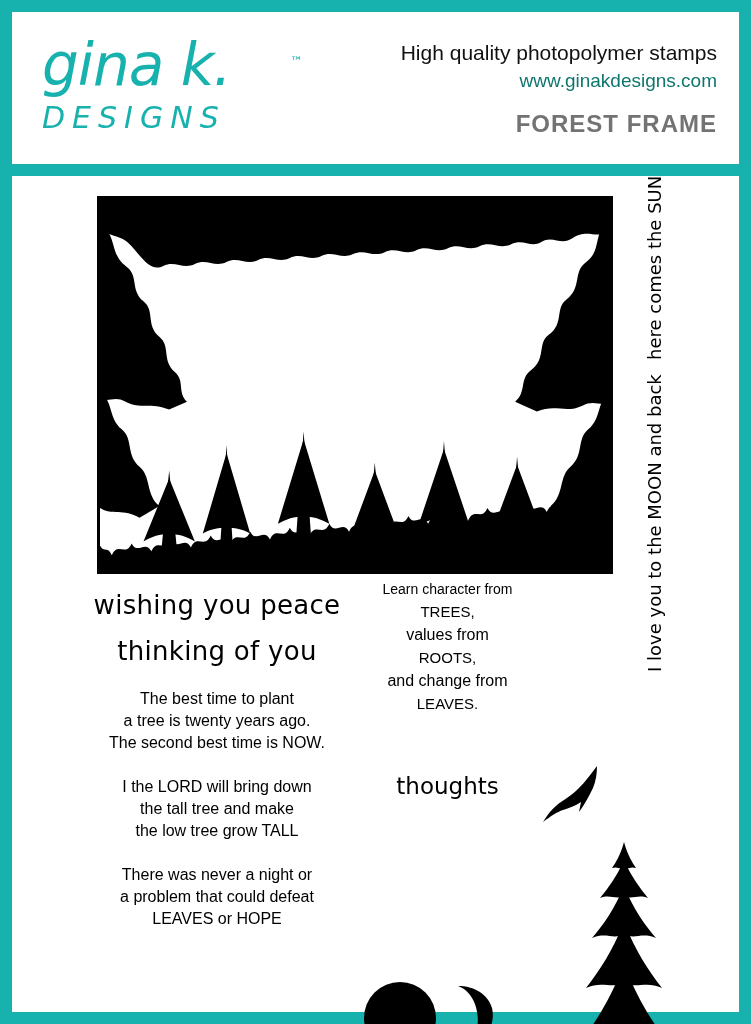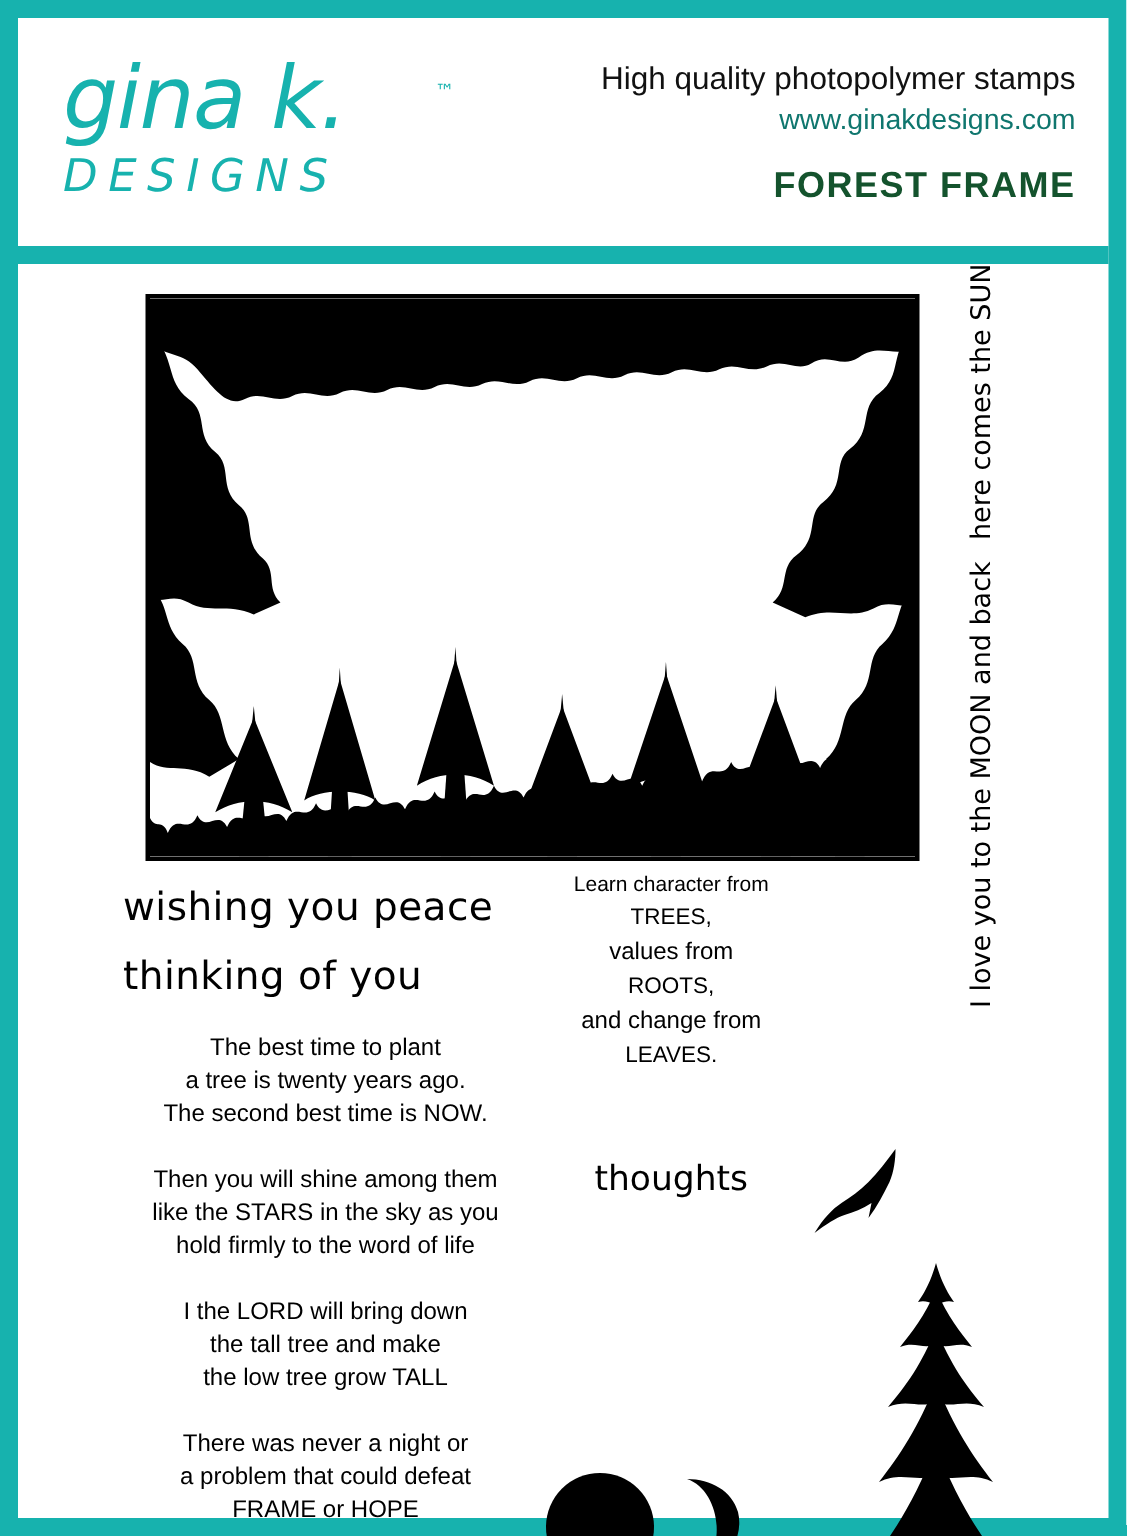--- a/index.html
+++ b/index.html
@@ -90,21 +90,21 @@
     font-size: 19px;
     color: #0f766e;
     line-height: 26px;
   }
   .set-name {
     margin-top: 16px;
     font-family: "Liberation Sans", sans-serif;
     font-weight: bold;
     font-size: 24px;
     letter-spacing: 1px;
-    color: #14532d;
+    color: #737373;
   }
 
   
   .sheet {
     position: relative;
     width: 727px;
     height: 836px;
   }
 
   
@@ -148,20 +148,21 @@
     top: 418px;
     width: 270px;
     color: #000;
   }
   .scriptish {
     font-family: "DejaVu Sans", sans-serif;
   }
   .big-sent {
     font-size: 26px;
     line-height: 46px;
+    text-align: center;
     letter-spacing: 0.3px;
   }
   .blk {
     margin-top: 14px;
     text-align: center;
     font-size: 16px;
     line-height: 22px;
   }
   .blk.tight { margin-top: 22px; }
 
@@ -286,36 +287,31 @@
       <div class="sent-col">
         <div class="big-sent scriptish">wishing you peace</div>
         <div class="big-sent scriptish">thinking of you</div>
 
         <div class="blk">
           <div>The best time to plant</div>
           <div>a tree is twenty years ago.</div>
           <div>The second best time is NOW.</div>
         </div>
 
-        <div class="blk tight">
-          <div>Then you will shine among them</div>
-          <div>like the STARS in the sky as you</div>
-          <div>hold firmly to the word of life</div>
-        </div>
 
         <div class="blk tight">
           <div>I the LORD will bring down</div>
           <div>the tall tree and make</div>
           <div>the low tree grow TALL</div>
         </div>
 
         <div class="blk tight">
           <div>There was never a night or</div>
           <div>a problem that could defeat</div>
-          <div>FRAME or HOPE</div>
+          <div>LEAVES or HOPE</div>
         </div>
       </div>
 
       <div class="mid-col">
         <div class="mid-line-sm">Learn character from</div>
         <div class="mid-line-lg">TREES,</div>
         <div class="mid-line-md">values from</div>
         <div class="mid-line-lg">ROOTS,</div>
         <div class="mid-line-md">and change from</div>
         <div class="mid-line-lg">LEAVES.</div>

